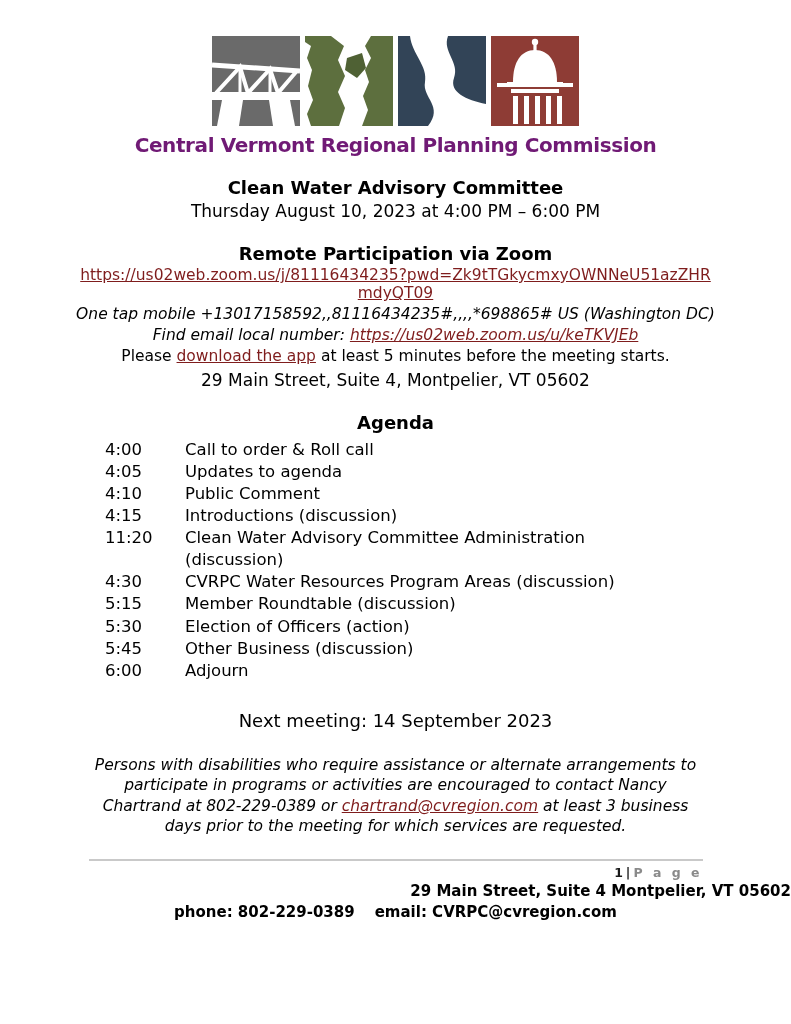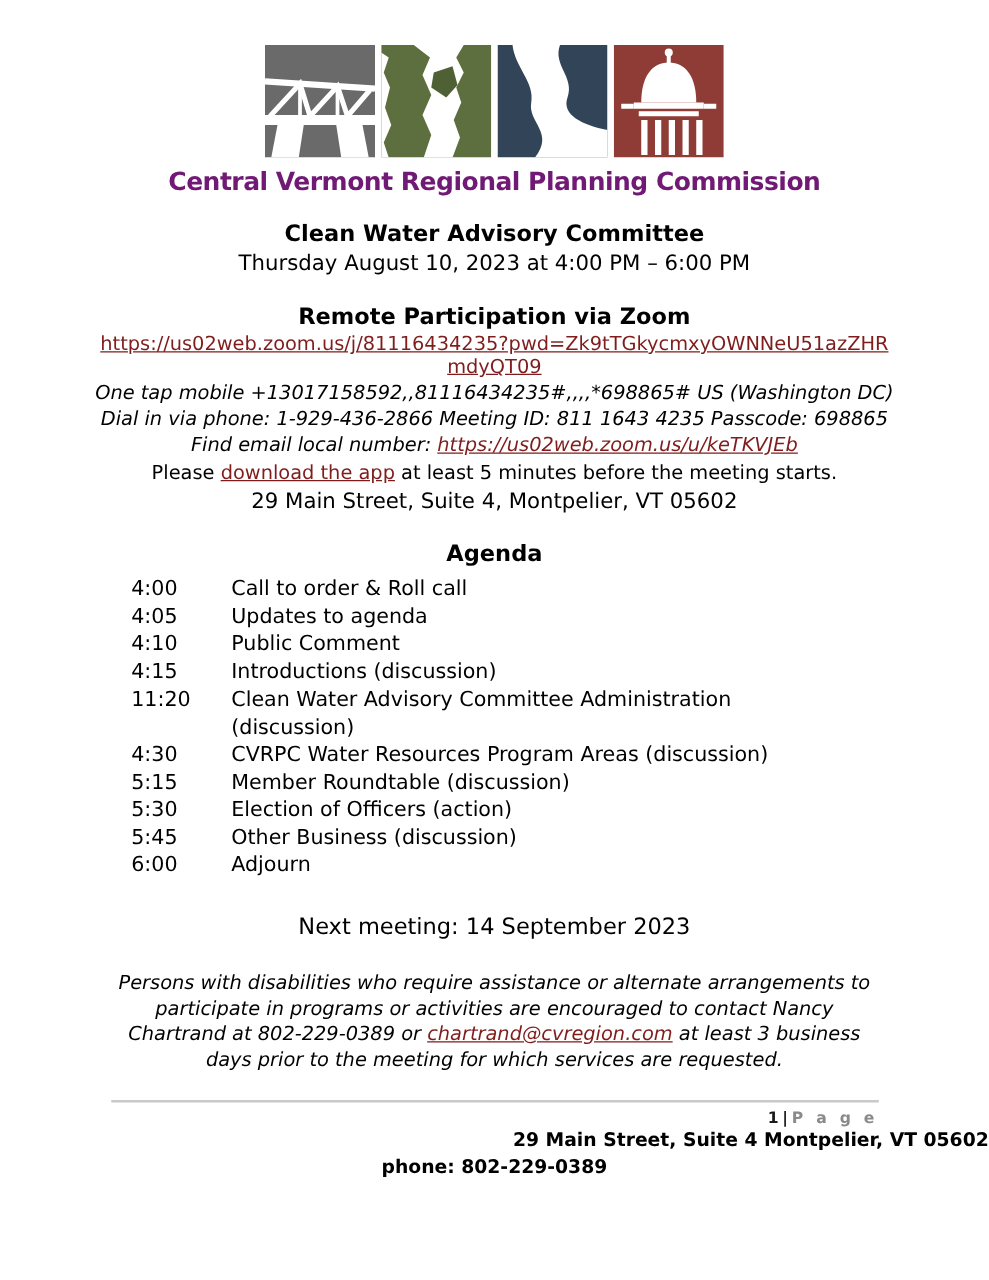--- a/index.html
+++ b/index.html
@@ -76,21 +76,20 @@
     </div>
     <div class="logo-text">Central Vermont Regional Planning Commission</div>
   </div>
 
   <h1 class="title">Clean Water Advisory Committee</h1>
   <p class="date">Thursday August 10, 2023 at 4:00 PM – 6:00 PM</p>
 
   <h2 class="sect">Remote Participation via Zoom</h2>
   <p class="url"><a href="#">https://us02web.zoom.us/j/81116434235?pwd=Zk9tTGkycmxyOWNNeU51azZHRmdyQT09</a></p>
   <p class="zline it">One tap mobile +13017158592,,81116434235#,,,,*698865# US (Washington DC)</p>
-  <p class="zline it">Dial in via phone: 1-929-436-2866 Meeting ID: 811 1643 4235 Passcode: 698865</p>
   <p class="zline it"><span>Find email local number: </span><a href="#">https://us02web.zoom.us/u/keTKVJEb</a></p>
   <p class="zline"><span>Please </span><a href="#">download the app</a><span> at least 5 minutes before the meeting starts.</span></p>
 
   <p class="addr">29 Main Street, Suite 4, Montpelier, VT 05602</p>
 
   <h2 class="sect">Agenda</h2>
   <div class="agenda">
     <div class="arow">
         <span class="atime">4:00</span>
         <span class="atopic">Call to order &amp; Roll call</span>
@@ -136,16 +135,17 @@
   <p class="next">Next meeting: 14 September 2023</p>
 
   <p class="access"><span>Persons with disabilities who require assistance or alternate arrangements to participate in programs or activities are encouraged to contact Nancy Chartrand at 802-229-0389 or </span><a href="#">chartrand@cvregion.com</a><span> at least 3 business days prior to the meeting for which services are requested.</span></p>
 
   <div class="footer">
     <hr class="frule">
     <div class="pagenum"><span class="pn">1</span><span class="psep">|</span><span class="pw">P a g e</span></div>
     <div class="faddr">29 Main Street, Suite 4 Montpelier, VT 05602</div>
     <div class="fline">
         <span>phone: 802-229-0389</span>
+        <span>email: CVRPC@cvregion.com</span>
       </div>
   </div>
 
 </div>
 
 </body></html>

